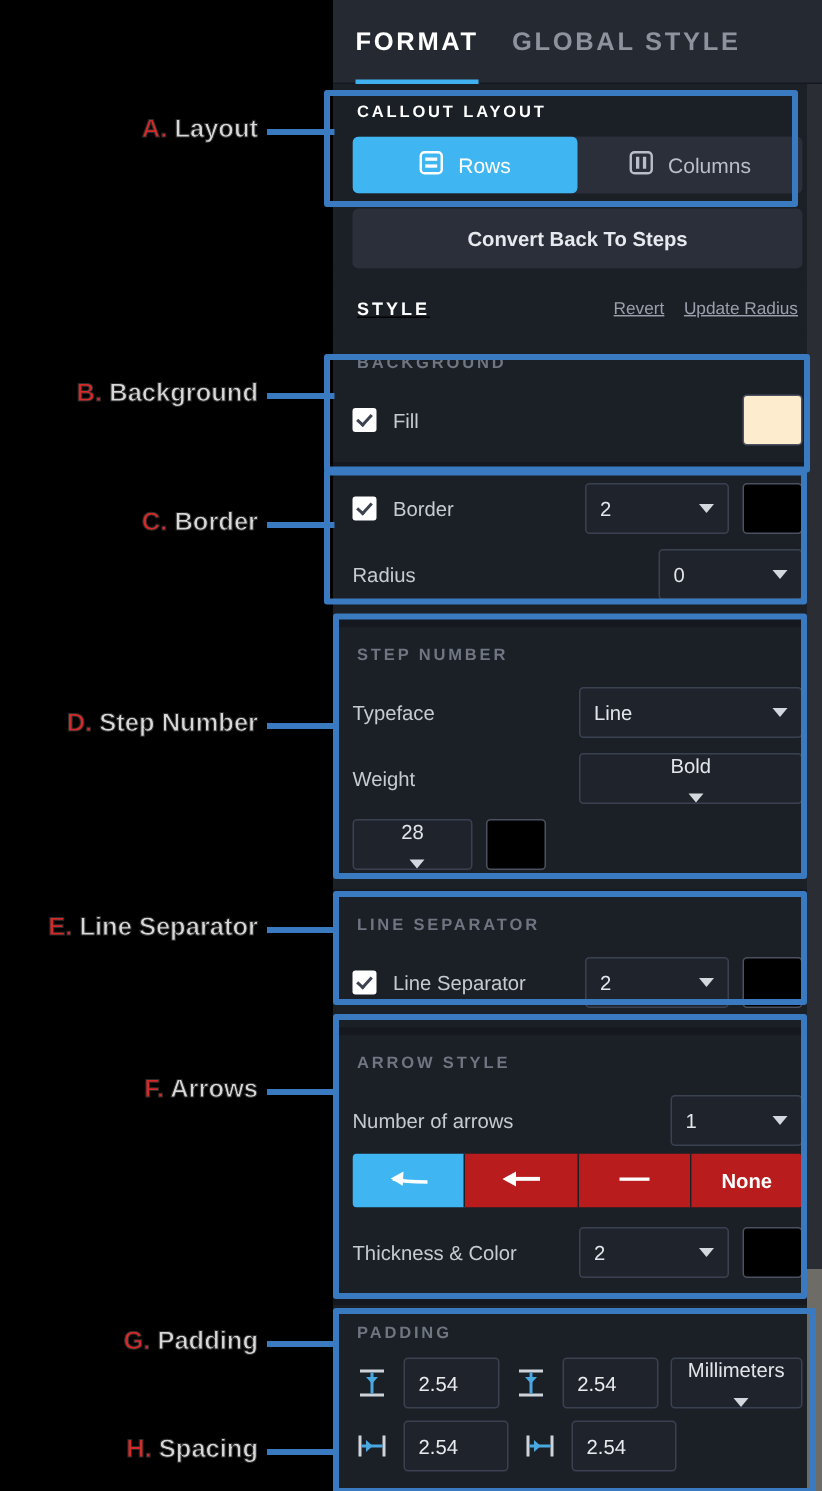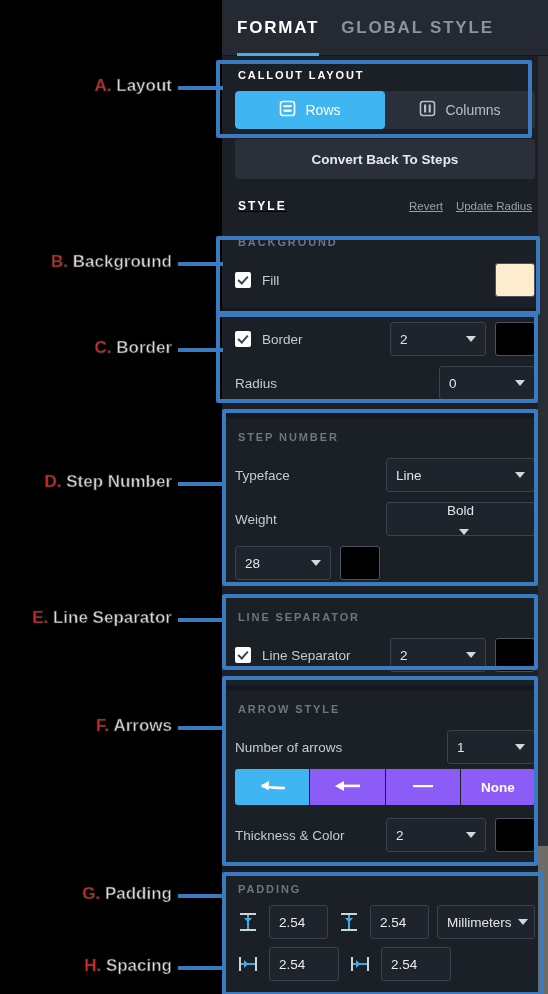--- a/index.html
+++ b/index.html
@@ -95,21 +95,21 @@
   }
 
   .numbox {
     background: #1f242c; border: 1px solid #3a4150; border-radius: 3px;
     height: 34px; display: flex; align-items: center; padding: 0 9px;
     font-size: 13.5px; color: #e8ebef;
   }
 
   .arrow-seg { display: flex; height: 36px; border-radius: 3px; overflow: hidden; margin-bottom: 8px; }
   .arrow-cell {
-    flex: 1; background: #8b5cf6; display: flex; align-items: center;
+    flex: 1; background: #b91c1c; display: flex; align-items: center;
     justify-content: center; color: #ffffff; font-size: 13.5px; font-weight: bold;
     border-right: 1px solid #1b1f26;
   }
   .arrow-cell:last-child { border-right: none; }
   .arrow-cell.on { background: #3fb6f2; }
 
   .padrow { display: flex; align-items: center; gap: 8px; margin-bottom: 8px; }
   .padicon { width: 26px; height: 26px; flex: none; }
 
   
@@ -227,21 +227,21 @@
         </div>
       </div>
       <div class="row">
         <div class="row-label">Weight</div>
         <div class="dd" style="width:149px;flex-direction:column;">
           <span class="val">Bold</span>
           <span class="caret"></span>
         </div>
       </div>
       <div class="row">
-        <div class="dd" style="width:96px;">
+        <div class="dd" style="width:80px;flex-direction:column;">
           <span class="val">28</span>
           <span class="caret"></span>
         </div>
         <div class="swatch" style="background:#000000;"></div>
       </div>
     </div>
     <div class="gap"></div>
 
     <div class="section" style="padding-bottom:8px;">
       <div class="sect-title">LINE SEPARATOR</div>
@@ -323,21 +323,21 @@
           <svg width="26" height="26" viewBox="0 0 26 26">
             <rect x="5" y="4" width="16" height="2" fill="#cfd3da"></rect>
             <rect x="5" y="20" width="16" height="2" fill="#cfd3da"></rect>
             <rect x="12" y="6" width="2" height="14" fill="#4aa8e0"></rect>
             <path d="M9 9 L17 9 L13 13.5 Z" fill="#4aa8e0"></path>
           </svg>
         </span>
         <div class="numbox" style="width:70px;">
           <span>2.54</span>
         </div>
-        <div class="dd" style="width:98px;">
+        <div class="dd" style="width:98px;flex-direction:column;">
           <span class="val">Millimeters</span>
           <span class="caret"></span>
         </div>
       </div>
       <div class="padrow">
         <span class="padicon">
           <svg width="26" height="26" viewBox="0 0 26 26">
             <rect x="4" y="6" width="2" height="14" fill="#cfd3da"></rect>
             <rect x="20" y="6" width="2" height="14" fill="#cfd3da"></rect>
             <rect x="6" y="12" width="14" height="2" fill="#4aa8e0"></rect>

